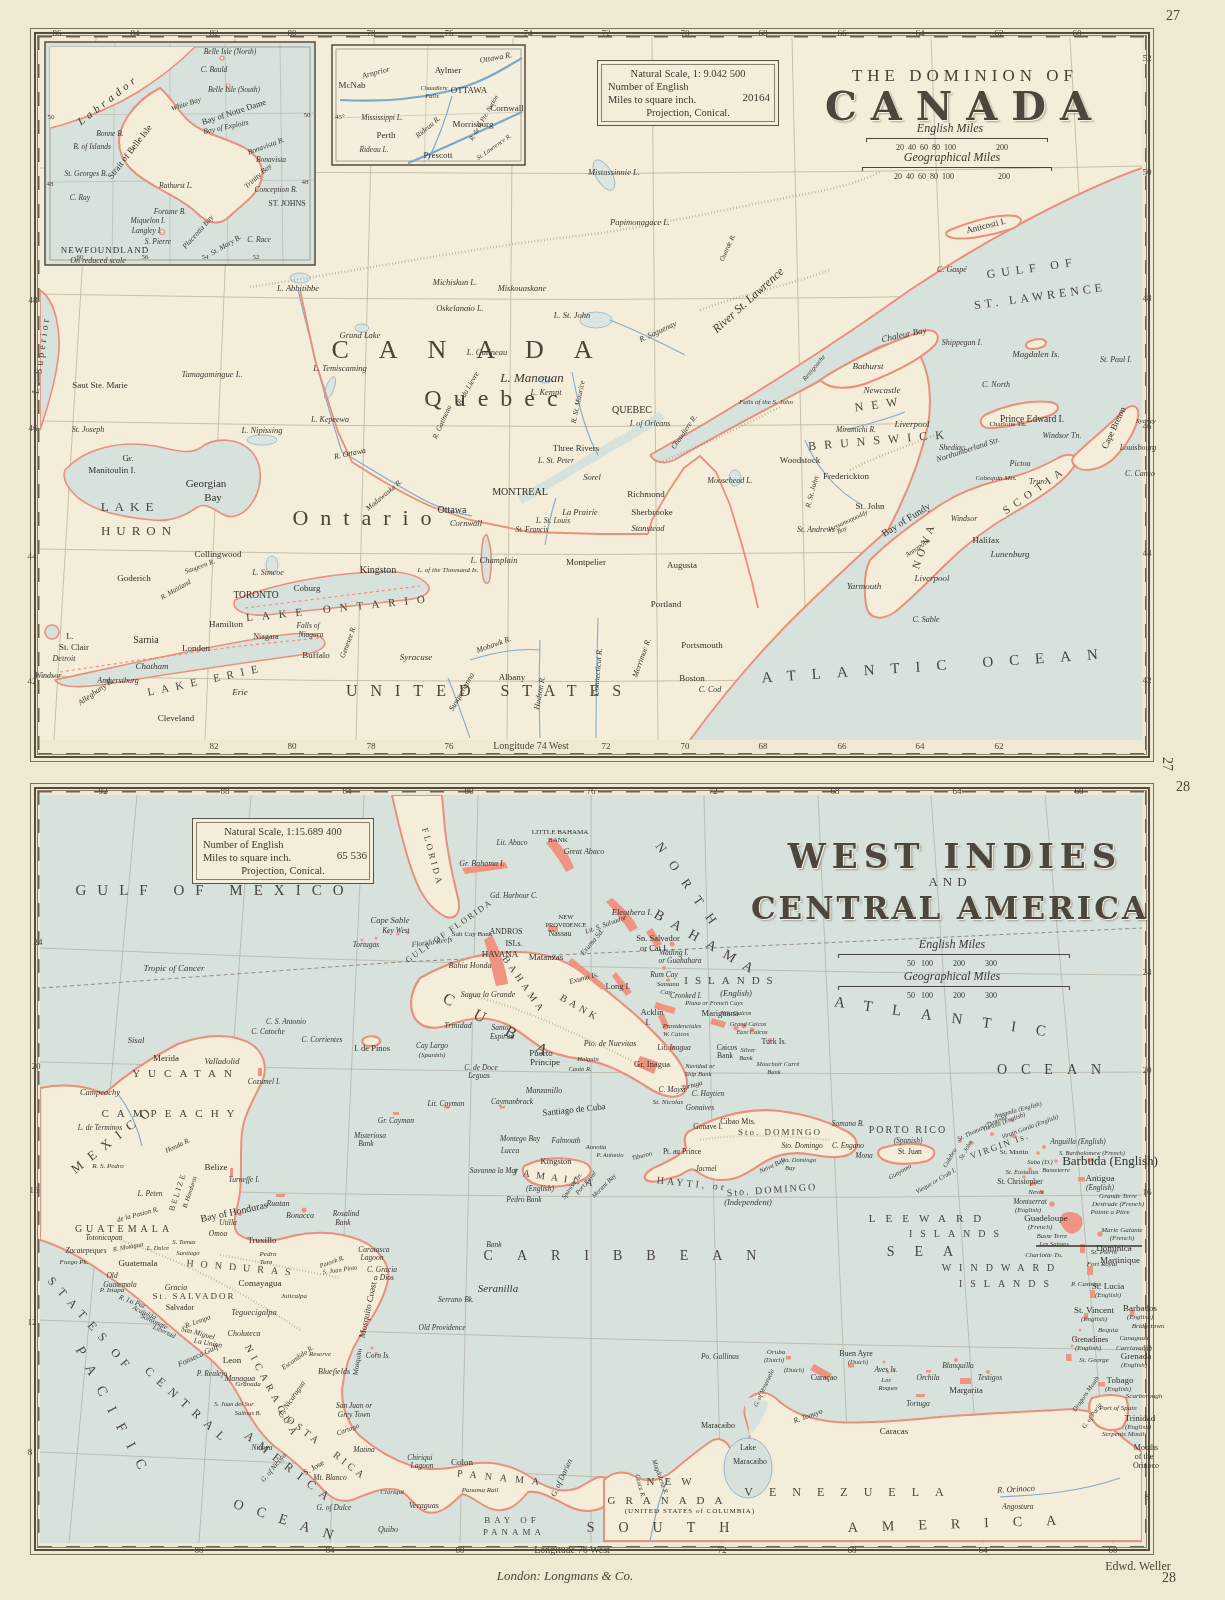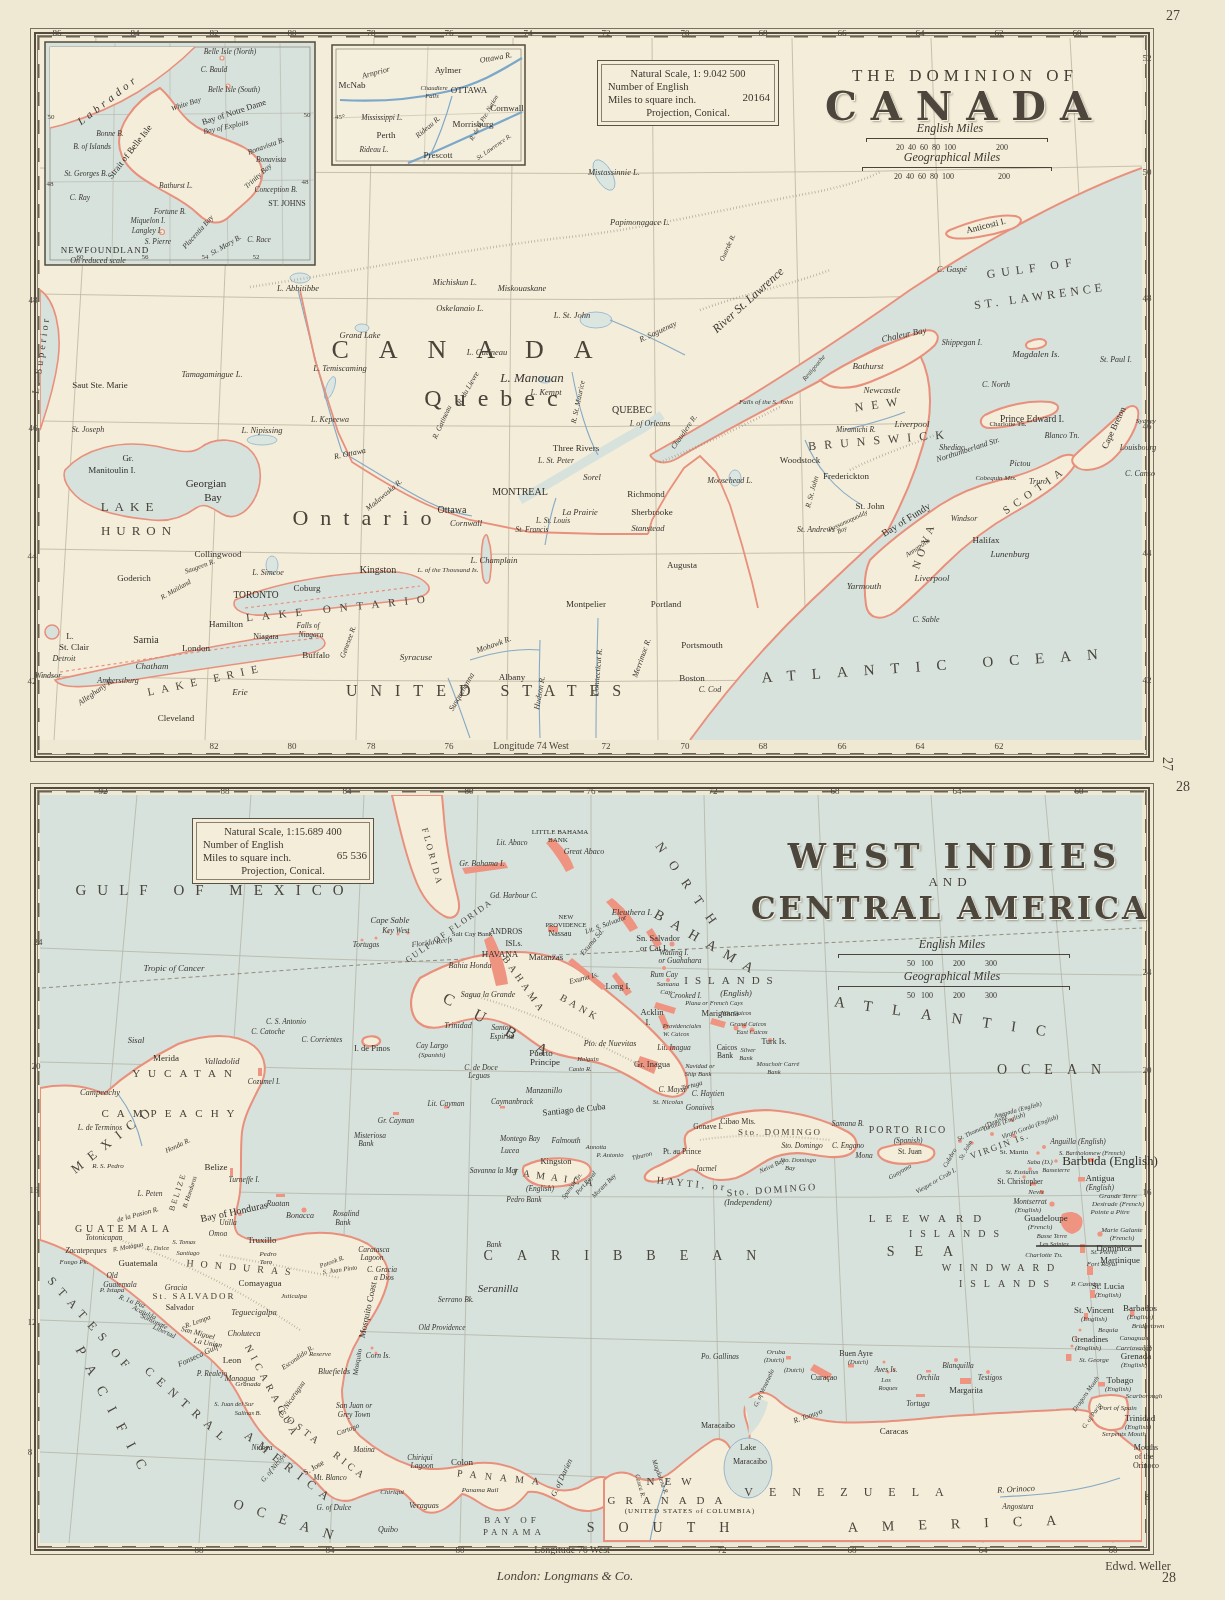--- a/index.html
+++ b/index.html
@@ -479,21 +479,21 @@
       <span class="lbl r" style="left: 652px; top: 512px; font-size: 9px; transform: translate(-50%, -50%) rotate(0deg);">Sherbrooke</span>
       <span class="lbl r" style="left: 520px; top: 492px; font-size: 10px; transform: translate(-50%, -50%) rotate(0deg);">MONTREAL</span>
       <span class="lbl i" style="left: 580px; top: 512px; font-size: 8.5px; transform: translate(-50%, -50%) rotate(0deg);">La Prairie</span>
       <span class="lbl i" style="left: 553px; top: 521px; font-size: 7.5px; transform: translate(-50%, -50%) rotate(0deg);">L. St. Louis</span>
       <span class="lbl i" style="left: 532px; top: 530px; font-size: 7.5px; transform: translate(-50%, -50%) rotate(0deg);">St. Francis</span>
       <span class="lbl i" style="left: 648px; top: 528px; font-size: 8.5px; transform: translate(-50%, -50%) rotate(0deg);">Stanstead</span>
       <span class="lbl r" style="left: 452px; top: 510px; font-size: 10px; transform: translate(-50%, -50%) rotate(0deg);">Ottawa</span>
       <span class="lbl i" style="left: 466px; top: 523px; font-size: 8.5px; transform: translate(-50%, -50%) rotate(0deg);">Cornwall</span>
       <span class="lbl i" style="left: 494px; top: 560px; font-size: 8.5px; transform: translate(-50%, -50%) rotate(0deg);">L. Champlain</span>
       <span class="lbl i" style="left: 448px; top: 570px; font-size: 7px; transform: translate(-50%, -50%) rotate(0deg);">L. of the Thousand Is.</span>
-      <span class="lbl r" style="left: 586px; top: 562px; font-size: 9px; transform: translate(-50%, -50%) rotate(0deg); margin-top: 42px;">Montpelier</span>
+      <span class="lbl r" style="left: 586px; top: 562px; font-size: 9px; transform: translate(-50%, -50%) rotate(0deg);">Montpelier</span>
       <span class="lbl r" style="left: 682px; top: 565px; font-size: 9px; transform: translate(-50%, -50%) rotate(0deg);">Augusta</span>
       <span class="lbl r" style="left: 666px; top: 604px; font-size: 9px; transform: translate(-50%, -50%) rotate(0deg);">Portland</span>
       <span class="lbl r" style="left: 702px; top: 645px; font-size: 9px; transform: translate(-50%, -50%) rotate(0deg);">Portsmouth</span>
       <span class="lbl r" style="left: 692px; top: 678px; font-size: 9px; transform: translate(-50%, -50%) rotate(0deg);">Boston</span>
       <span class="lbl i" style="left: 710px; top: 690px; font-size: 8px; transform: translate(-50%, -50%) rotate(0deg);">C. Cod</span>
       <span class="lbl r" style="left: 512px; top: 677px; font-size: 9px; transform: translate(-50%, -50%) rotate(0deg);">Albany</span>
       <span class="lbl i" style="left: 416px; top: 657px; font-size: 9px; transform: translate(-50%, -50%) rotate(0deg);">Syracuse</span>
       <span class="lbl i" style="left: 494px; top: 645px; font-size: 8px; transform: translate(-50%, -50%) rotate(-20deg);">Mohawk R.</span>
       <span class="lbl i" style="left: 540px; top: 693px; font-size: 8px; transform: translate(-50%, -50%) rotate(-80deg);">Hudson R.</span>
       <span class="lbl i" style="left: 598px; top: 672px; font-size: 8px; transform: translate(-50%, -50%) rotate(-85deg);">Connecticut R.</span>
@@ -549,21 +549,21 @@
       <span class="lbl c" style="left: 1040px; top: 296px; font-size: 12px; letter-spacing: 4px; transform: translate(-50%, -50%) rotate(-8deg);">ST. LAWRENCE</span>
       <span class="lbl i" style="left: 952px; top: 270px; font-size: 8px; transform: translate(-50%, -50%) rotate(0deg);">C. Gaspé</span>
       <span class="lbl i" style="left: 814px; top: 368px; font-size: 6.5px; transform: translate(-50%, -50%) rotate(-50deg);">Restigouche</span>
       <span class="lbl i" style="left: 868px; top: 366px; font-size: 9px; transform: translate(-50%, -50%) rotate(0deg);">Bathurst</span>
       <span class="lbl i" style="left: 882px; top: 390px; font-size: 9px; transform: translate(-50%, -50%) rotate(0deg);">Newcastle</span>
       <span class="lbl i" style="left: 912px; top: 424px; font-size: 9px; transform: translate(-50%, -50%) rotate(0deg);">Liverpool</span>
       <span class="lbl i" style="left: 856px; top: 430px; font-size: 7.5px; transform: translate(-50%, -50%) rotate(0deg);">Miramichi R.</span>
       <span class="lbl i" style="left: 996px; top: 385px; font-size: 8px; transform: translate(-50%, -50%) rotate(0deg);">C. North</span>
       <span class="lbl r" style="left: 1032px; top: 420px; font-size: 9.5px; transform: translate(-50%, -50%) rotate(0deg);">Prince Edward I.</span>
       <span class="lbl r" style="left: 1008px; top: 424px; font-size: 7px; transform: translate(-50%, -50%) rotate(0deg);">Charlotte Tn.</span>
-      <span class="lbl i" style="left: 1062px; top: 436px; font-size: 8px; transform: translate(-50%, -50%) rotate(0deg);">Blanco Tn.</span>
+      <span class="lbl i" style="left: 1062px; top: 436px; font-size: 8px; transform: translate(-50%, -50%) rotate(0deg);">Windsor Tn.</span>
       <span class="lbl i" style="left: 968px; top: 450px; font-size: 8px; transform: translate(-50%, -50%) rotate(-18deg);">Northumberland Str.</span>
       <span class="lbl i" style="left: 952px; top: 448px; font-size: 8px; transform: translate(-50%, -50%) rotate(0deg);">Shediac</span>
       <span class="lbl i" style="left: 1020px; top: 464px; font-size: 8px; transform: translate(-50%, -50%) rotate(0deg);">Pictou</span>
       <span class="lbl i" style="left: 996px; top: 478px; font-size: 7px; transform: translate(-50%, -50%) rotate(0deg);">Cobequin Mts.</span>
       <span class="lbl i" style="left: 1038px; top: 482px; font-size: 8px; transform: translate(-50%, -50%) rotate(0deg);">Truro</span>
       <span class="lbl r" style="left: 1114px; top: 428px; font-size: 9px; transform: translate(-50%, -50%) rotate(-65deg);">Cape Breton</span>
       <span class="lbl i" style="left: 1146px; top: 421px; font-size: 7px; transform: translate(-50%, -50%) rotate(0deg);">Sydney</span>
       <span class="lbl i" style="left: 1138px; top: 448px; font-size: 8px; transform: translate(-50%, -50%) rotate(0deg);">Louisbourg</span>
       <span class="lbl i" style="left: 1140px; top: 474px; font-size: 8px; transform: translate(-50%, -50%) rotate(0deg);">C. Canso</span>
       <span class="lbl r" style="left: 846px; top: 476px; font-size: 9px; transform: translate(-50%, -50%) rotate(0deg);">Frederickton</span>

